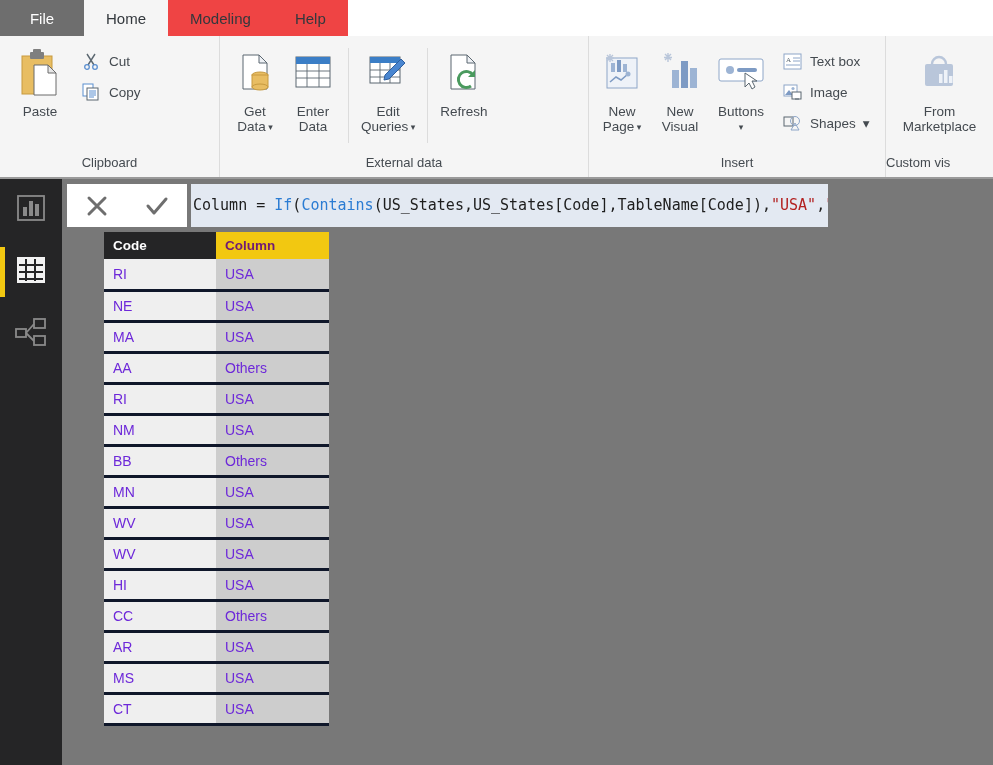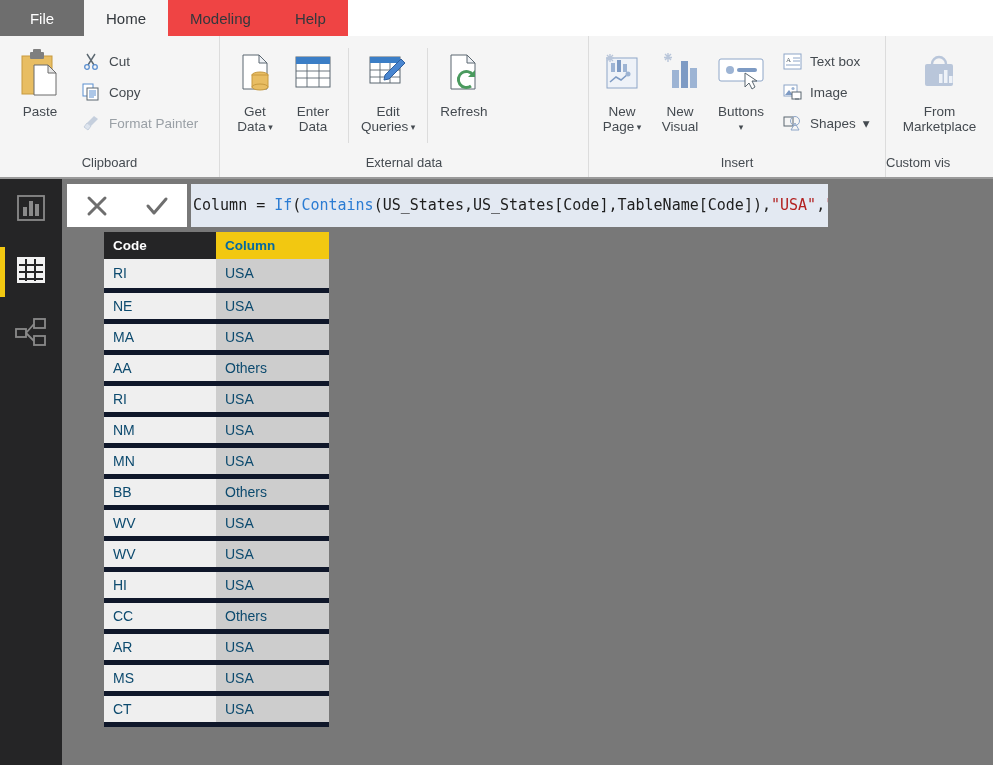--- a/index.html
+++ b/index.html
@@ -104,24 +104,24 @@
   .ftext .str { color: #b32121; }
 
   
   .tblwrap { position: absolute; left: 62px; top: 232px; padding-left: 42px; }
   table.grid { border-collapse: collapse; table-layout: fixed; }
   table.grid th {
     height: 27px; text-align: left; font-size: 13.5px; font-weight: bold;
     padding: 0 9px; white-space: nowrap;
   }
   th.c-code { width: 112px; background: #252526; color: #ffffff; }
-  th.c-col  { width: 113px; background: #f2c811; color: #0369a1; }
+  th.c-col  { width: 113px; background: #f2c811; color: #701a75; }
   table.grid td {
     height: 31px; font-size: 14px; padding: 0 9px; white-space: nowrap;
-    color: #0c4a6e; border-bottom: 5px solid #0f172a;
+    color: #6d28d9; border-bottom: 3px solid #0f172a;
   }
   td.c-code { background: #efefef; }
   td.c-col  { background: #cdcdcd; }
 </style>
 </head>
 <body>
 
 <div class="tabstrip">
   <div class="tab file">
       <span>File</span>
@@ -167,29 +167,20 @@
         </div>
         <div class="smbtn">
           <span class="sic">
             <svg width="18" height="18" viewBox="0 0 18 18">
               <rect x="1" y="1" width="10" height="12" fill="#fff" stroke="#5b8fd0"></rect>
               <rect x="5" y="5" width="11" height="12" fill="#fff" stroke="#5b6770"></rect>
               <path d="M7 8h7M7 10h7M7 12h7M7 14h5" stroke="#5b8fd0" stroke-width="1"></path>
             </svg>
           </span>
           <span>Copy</span>
-        </div>
-        <div class="smbtn dim">
-          <span class="sic">
-            <svg width="18" height="18" viewBox="0 0 18 18">
-              <path d="M12 2 l4 3 -7 7 -4 -3 z" fill="#c5cfdd"></path>
-              <path d="M5 9 l4 3 -3 4 -4 -3 z" fill="#dde4ee" stroke="#c5cfdd"></path>
-            </svg>
-          </span>
-          <span>Format Painter</span>
         </div>
       </div>
     </div>
     <div class="grp-label">Clipboard</div>
   </div>
 
   <div class="grp" style="width:369px;">
     <div class="grp-body" style="padding-left:6px;">
       <div class="bigbtn">
         <div class="ic">
@@ -420,26 +411,26 @@
         </tr>
         <tr>
           <td class="c-code">RI</td>
           <td class="c-col">USA</td>
         </tr>
         <tr>
           <td class="c-code">NM</td>
           <td class="c-col">USA</td>
         </tr>
         <tr>
-          <td class="c-code">MN</td>
-          <td class="c-col">USA</td>
-        </tr>
-        <tr>
           <td class="c-code">BB</td>
           <td class="c-col">Others</td>
+        </tr>
+        <tr>
+          <td class="c-code">MN</td>
+          <td class="c-col">USA</td>
         </tr>
         <tr>
           <td class="c-code">WV</td>
           <td class="c-col">USA</td>
         </tr>
         <tr>
           <td class="c-code">WV</td>
           <td class="c-col">USA</td>
         </tr>
         <tr>

